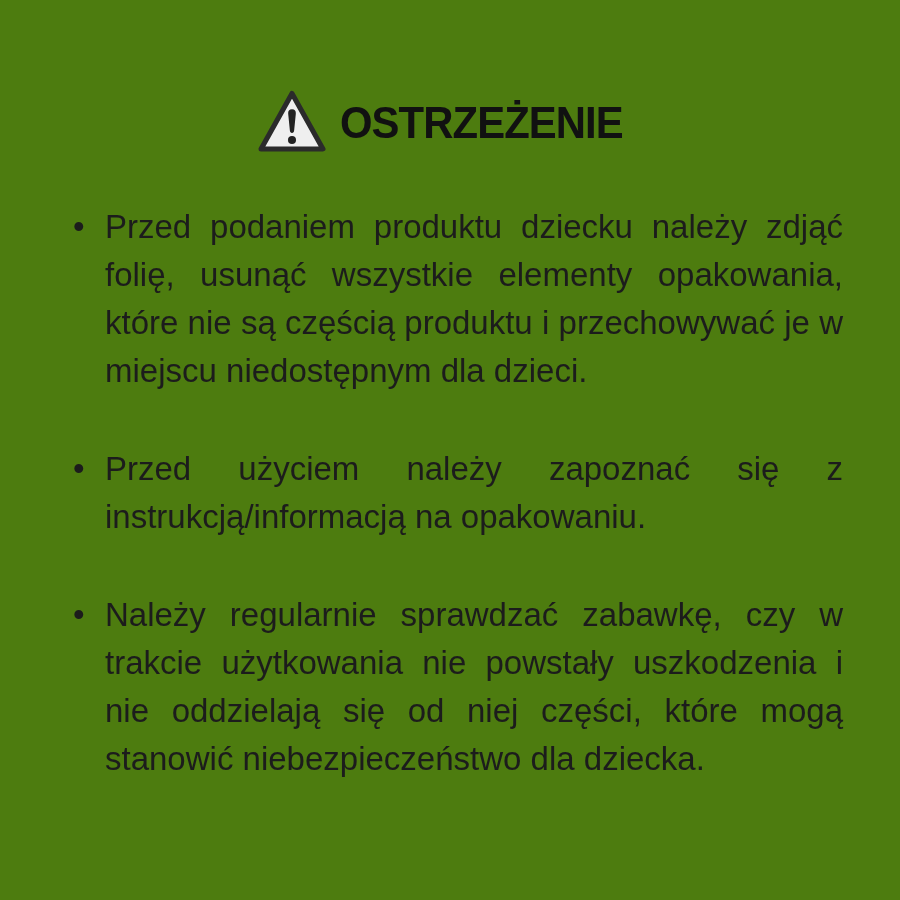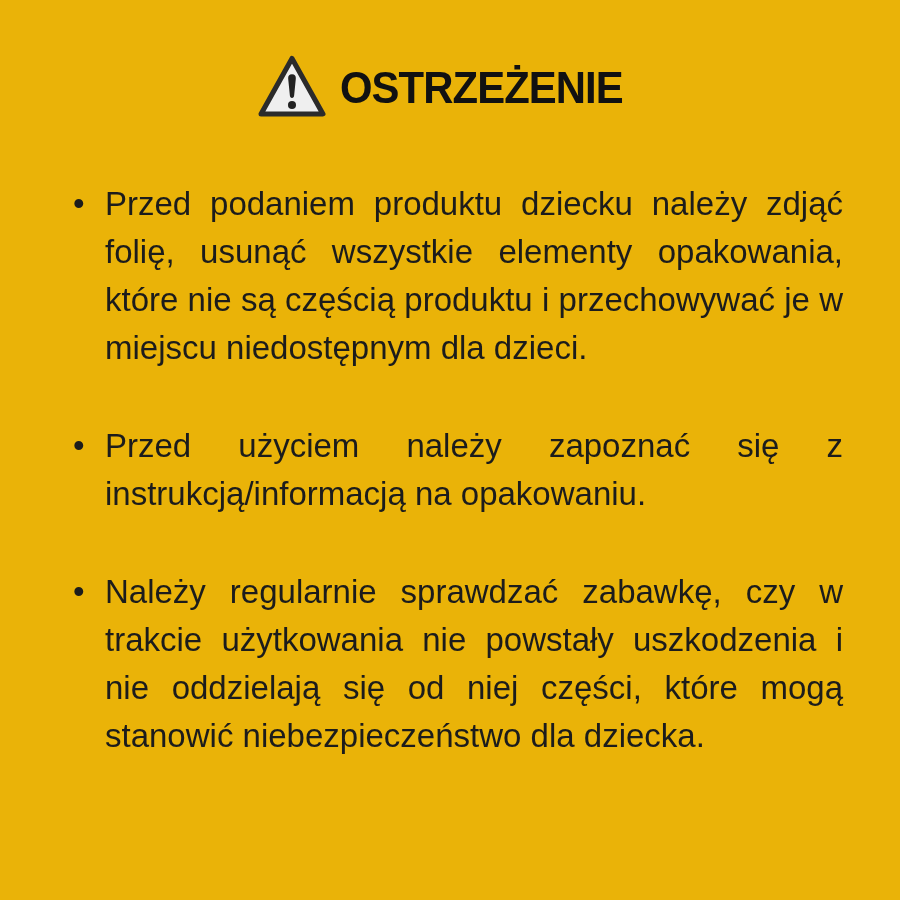--- a/index.html
+++ b/index.html
@@ -3,26 +3,26 @@
 <meta charset="utf-8">
 <style>
   html, body {
     margin: 0;
     padding: 0;
   }
   .page {
     position: relative;
     width: 900px;
     height: 900px;
-    background: #eab308;
+    background: #4d7c0f;
     font-family: "Liberation Sans", "DejaVu Sans", sans-serif;
     color: #1c1c1c;
     overflow: hidden;
     box-sizing: border-box;
-    padding-top: 52px;
+    padding-top: 87px;
   }
   .header {
     display: flex;
     align-items: center;
     justify-content: center;
     gap: 12px;
     height: 72px;
   }
   .warning-icon {
     width: 72px;
@@ -33,21 +33,21 @@
     font-size: 45px;
     font-weight: 700;
     letter-spacing: -1px;
     color: #111111;
     transform: scaleX(0.93);
     transform-origin: left center;
     white-space: nowrap;
   }
   ul.warning-list {
     list-style: none;
-    margin: 56px 0 0 0;
+    margin: 44px 0 0 0;
     padding: 0 57px 0 105px;
   }
   ul.warning-list li {
     position: relative;
     font-size: 33px;
     line-height: 48px;
     text-align: justify;
     margin: 0 0 50px 0;
     color: #1c1c1c;
   }

